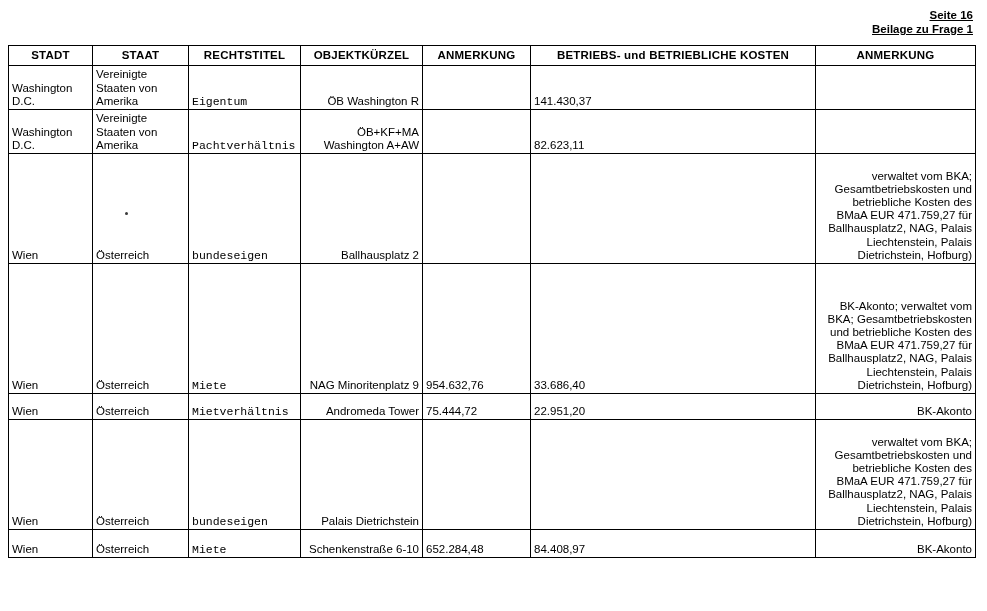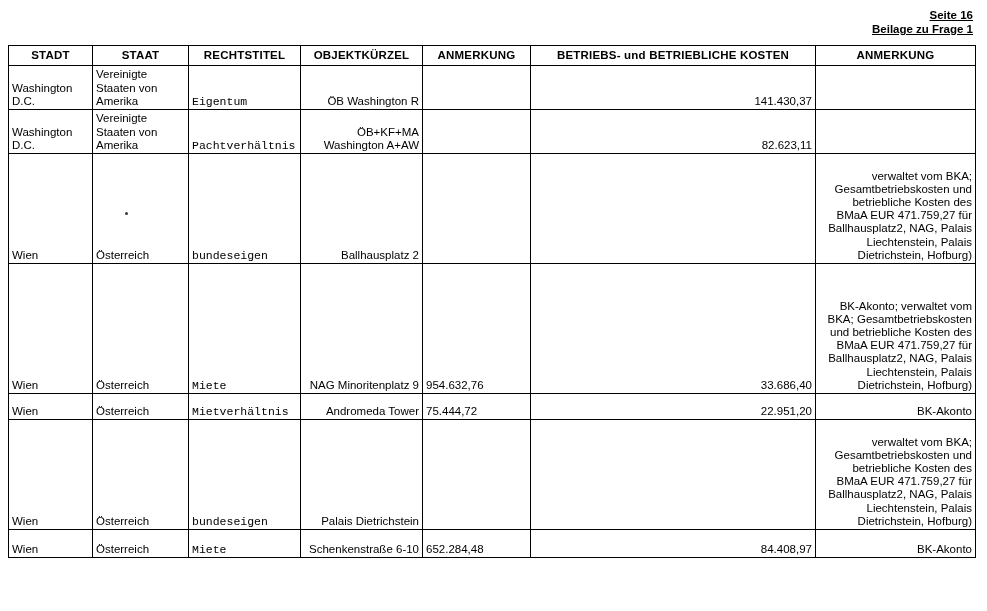--- a/index.html
+++ b/index.html
@@ -55,21 +55,21 @@
     vertical-align: middle;
     height: 17px;
     padding: 1px 2px;
     letter-spacing: 0.2px;
   }
   td.c-stadt   { text-align: left; }
   td.c-staat   { text-align: left; }
   td.c-recht   { text-align: left; font-family: Liberation Mono, monospace; }
   td.c-objekt  { text-align: right; }
   td.c-miet    { text-align: left; }
-  td.c-betrieb { text-align: right; }
+  td.c-betrieb { }
   td.c-anm     { text-align: right; }
 
   .col-stadt   { width: 84px; }
   .col-staat   { width: 96px; }
   .col-recht   { width: 112px; }
   .col-objekt  { width: 122px; }
   .col-miet    { width: 108px; }
   .col-betrieb { width: 285px; }
   .col-anm     { width: 160px; }
   .speck {

